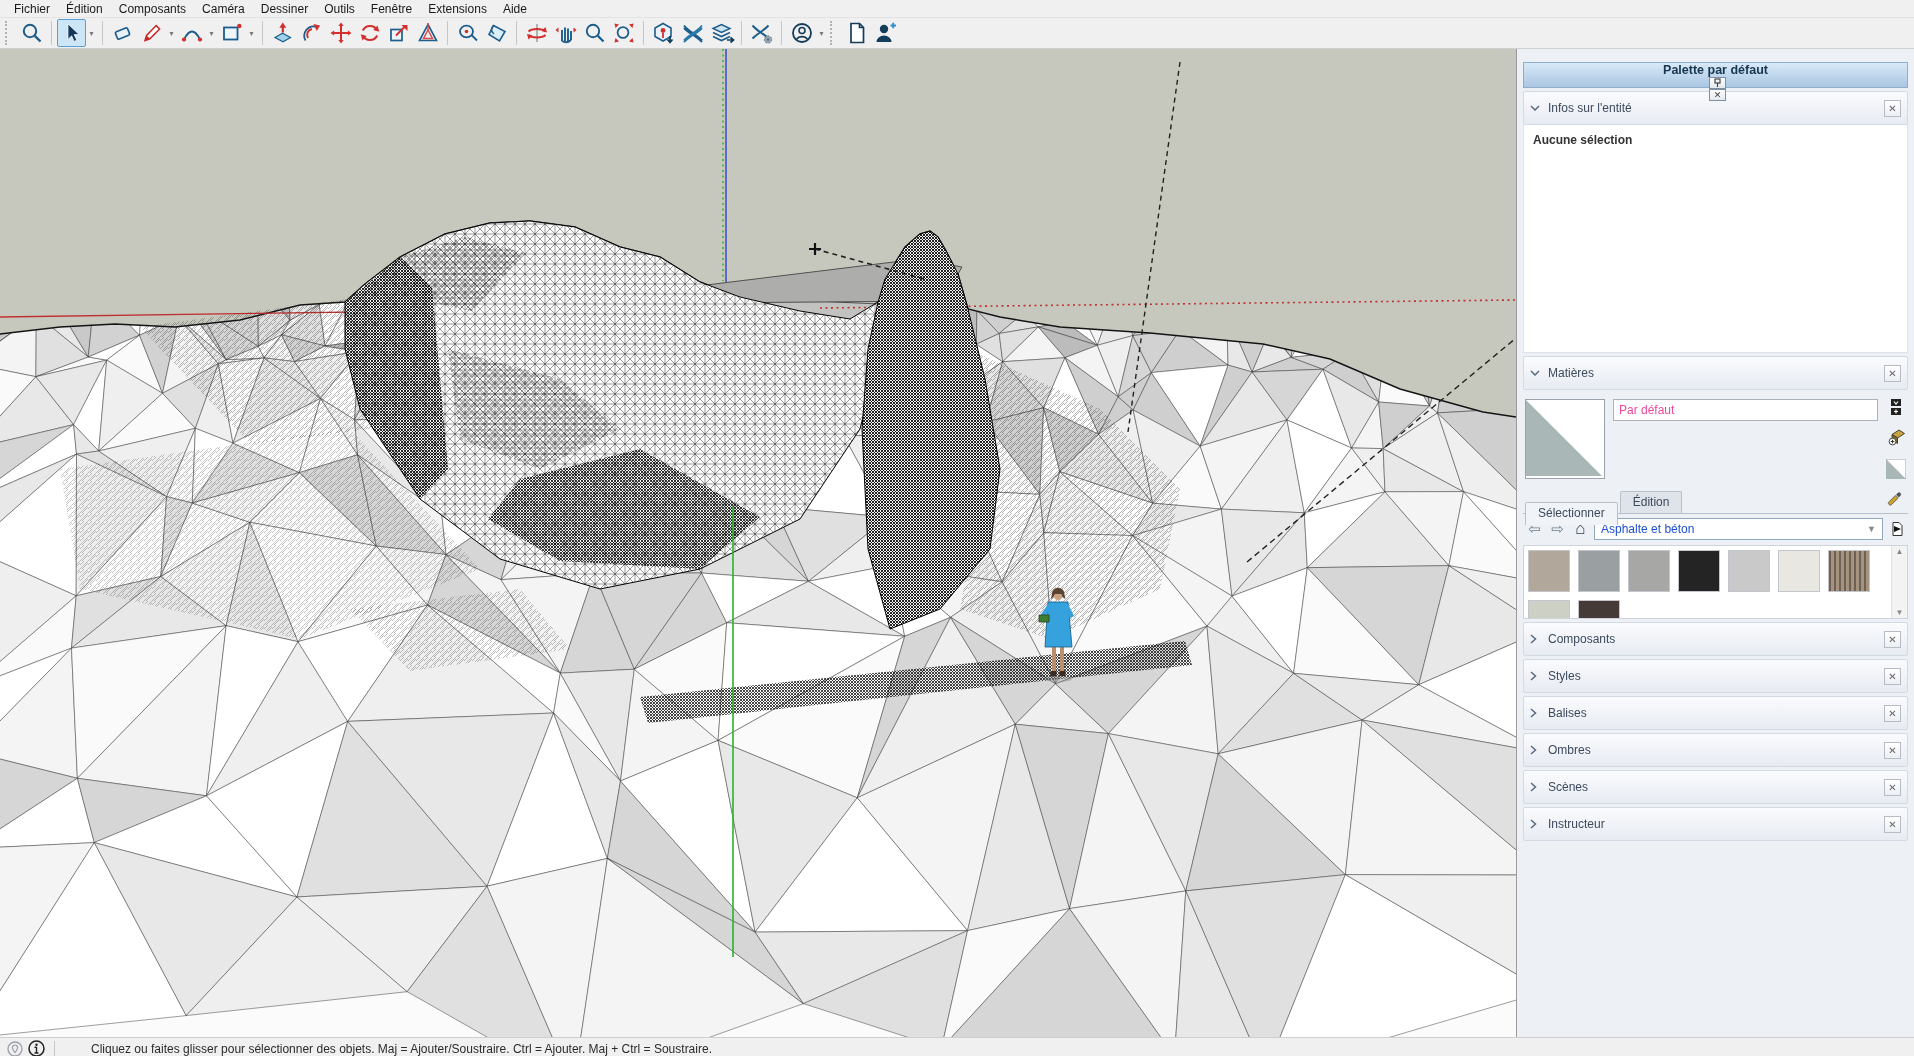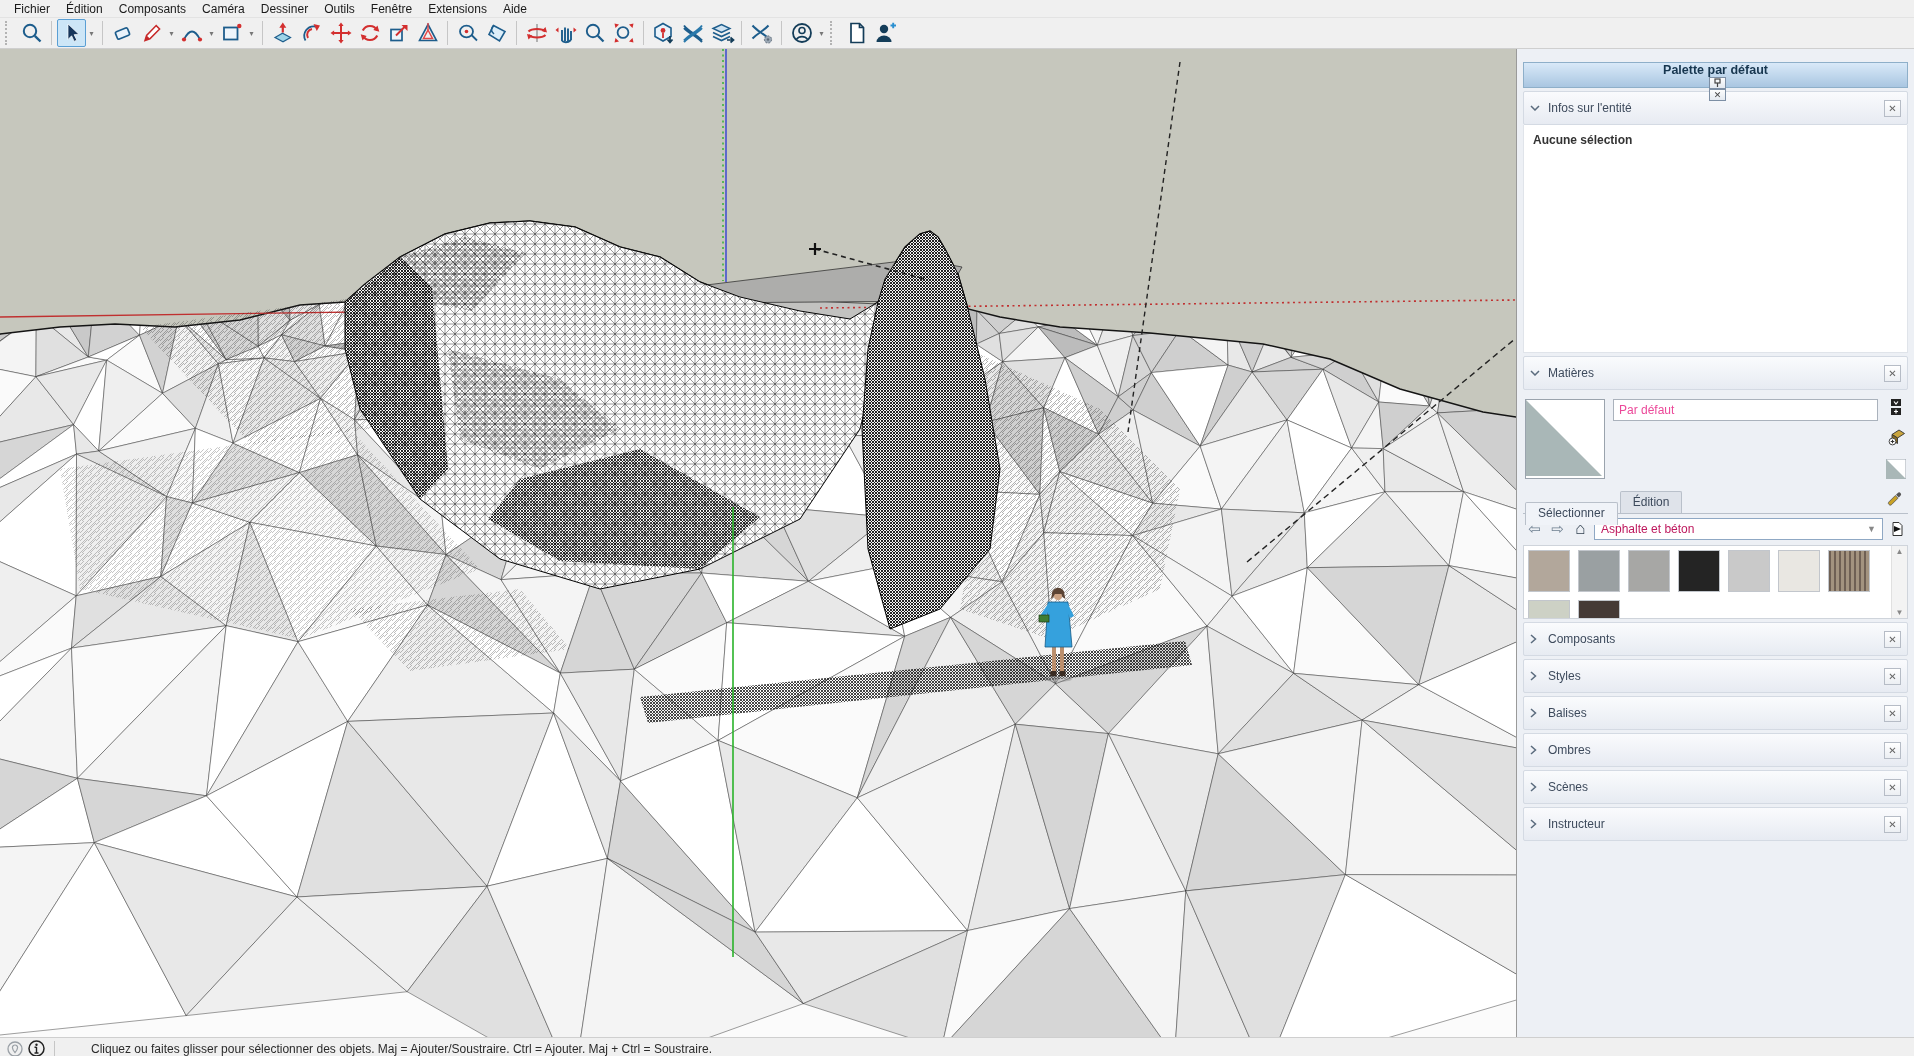--- a/index.html
+++ b/index.html
@@ -36,21 +36,21 @@
   .mat-mid{flex:1;padding:0 8px;}
   .mat-name{width:100%;height:22px;box-sizing:border-box;border:1px solid #aab2bc;background:#fff;font-size:12px;color:#ec4899;padding:0 5px;font-family:"Liberation Sans",sans-serif;}
   .mat-side{width:20px;display:flex;flex-direction:column;align-items:center;gap:9px;flex:none;}
   .tabs-row{display:flex;align-items:flex-end;height:24px;border-bottom:1px solid #b9c0ca;padding:0 2px;position:relative;}
   .tab{font-size:12px;color:#3d4a5c;padding:3px 12px 4px 12px;border:1px solid #b9c0ca;border-bottom:none;background:#dfe3ea;margin-right:2px;border-radius:2px 2px 0 0;}
   .tab.active{background:#f0f3f8;font-weight:normal;position:relative;top:12px;padding-bottom:5px;}
   .eyedrop{position:absolute;right:4px;bottom:3px;}
   .nav-row{height:26px;display:flex;align-items:center;gap:4px;padding:2px 2px 0 2px;}
   .nav-ico{width:19px;height:19px;display:flex;align-items:center;justify-content:center;color:#6e7f90;font-size:15px;}
   .combo{flex:1;height:22px;border:1px solid #8fa8c4;background:#fff;display:flex;align-items:center;padding:0 6px;box-sizing:border-box;}
-  .combo .val{flex:1;font-size:12px;color:#be185d;}
+  .combo .val{flex:1;font-size:12px;color:#1d4ed8;}
   .combo .car{color:#888;font-size:9px;}
   .swatch-zone{height:74px;margin-top:3px;background:#fff;border:1px solid #cfd4db;box-sizing:border-box;display:flex;overflow:hidden;}
   .swatch-grid{flex:1;padding:4px 2px 0 4px;display:flex;flex-wrap:wrap;gap:8px;align-content:flex-start;}
   .swatch{width:42px;height:42px;border:1px solid #c2c6cc;box-sizing:border-box;flex:none;}
   .sscroll{width:15px;background:#f3f3f3;border-left:1px solid #e0e0e0;display:flex;flex-direction:column;justify-content:space-between;align-items:center;padding:1px 0;}
   .sscroll .ar{font-size:8px;color:#888;}
   
   .statusbar{height:21px;display:flex;align-items:center;background:#f0f0f0;border-top:1px solid #cfcfcf;padding-left:6px;}
   .sb-ico{width:17px;height:17px;display:flex;align-items:center;justify-content:center;margin-right:5px;}
   .sb-sep{width:1px;height:15px;background:#c6c6c6;margin:0 8px 0 4px;}

